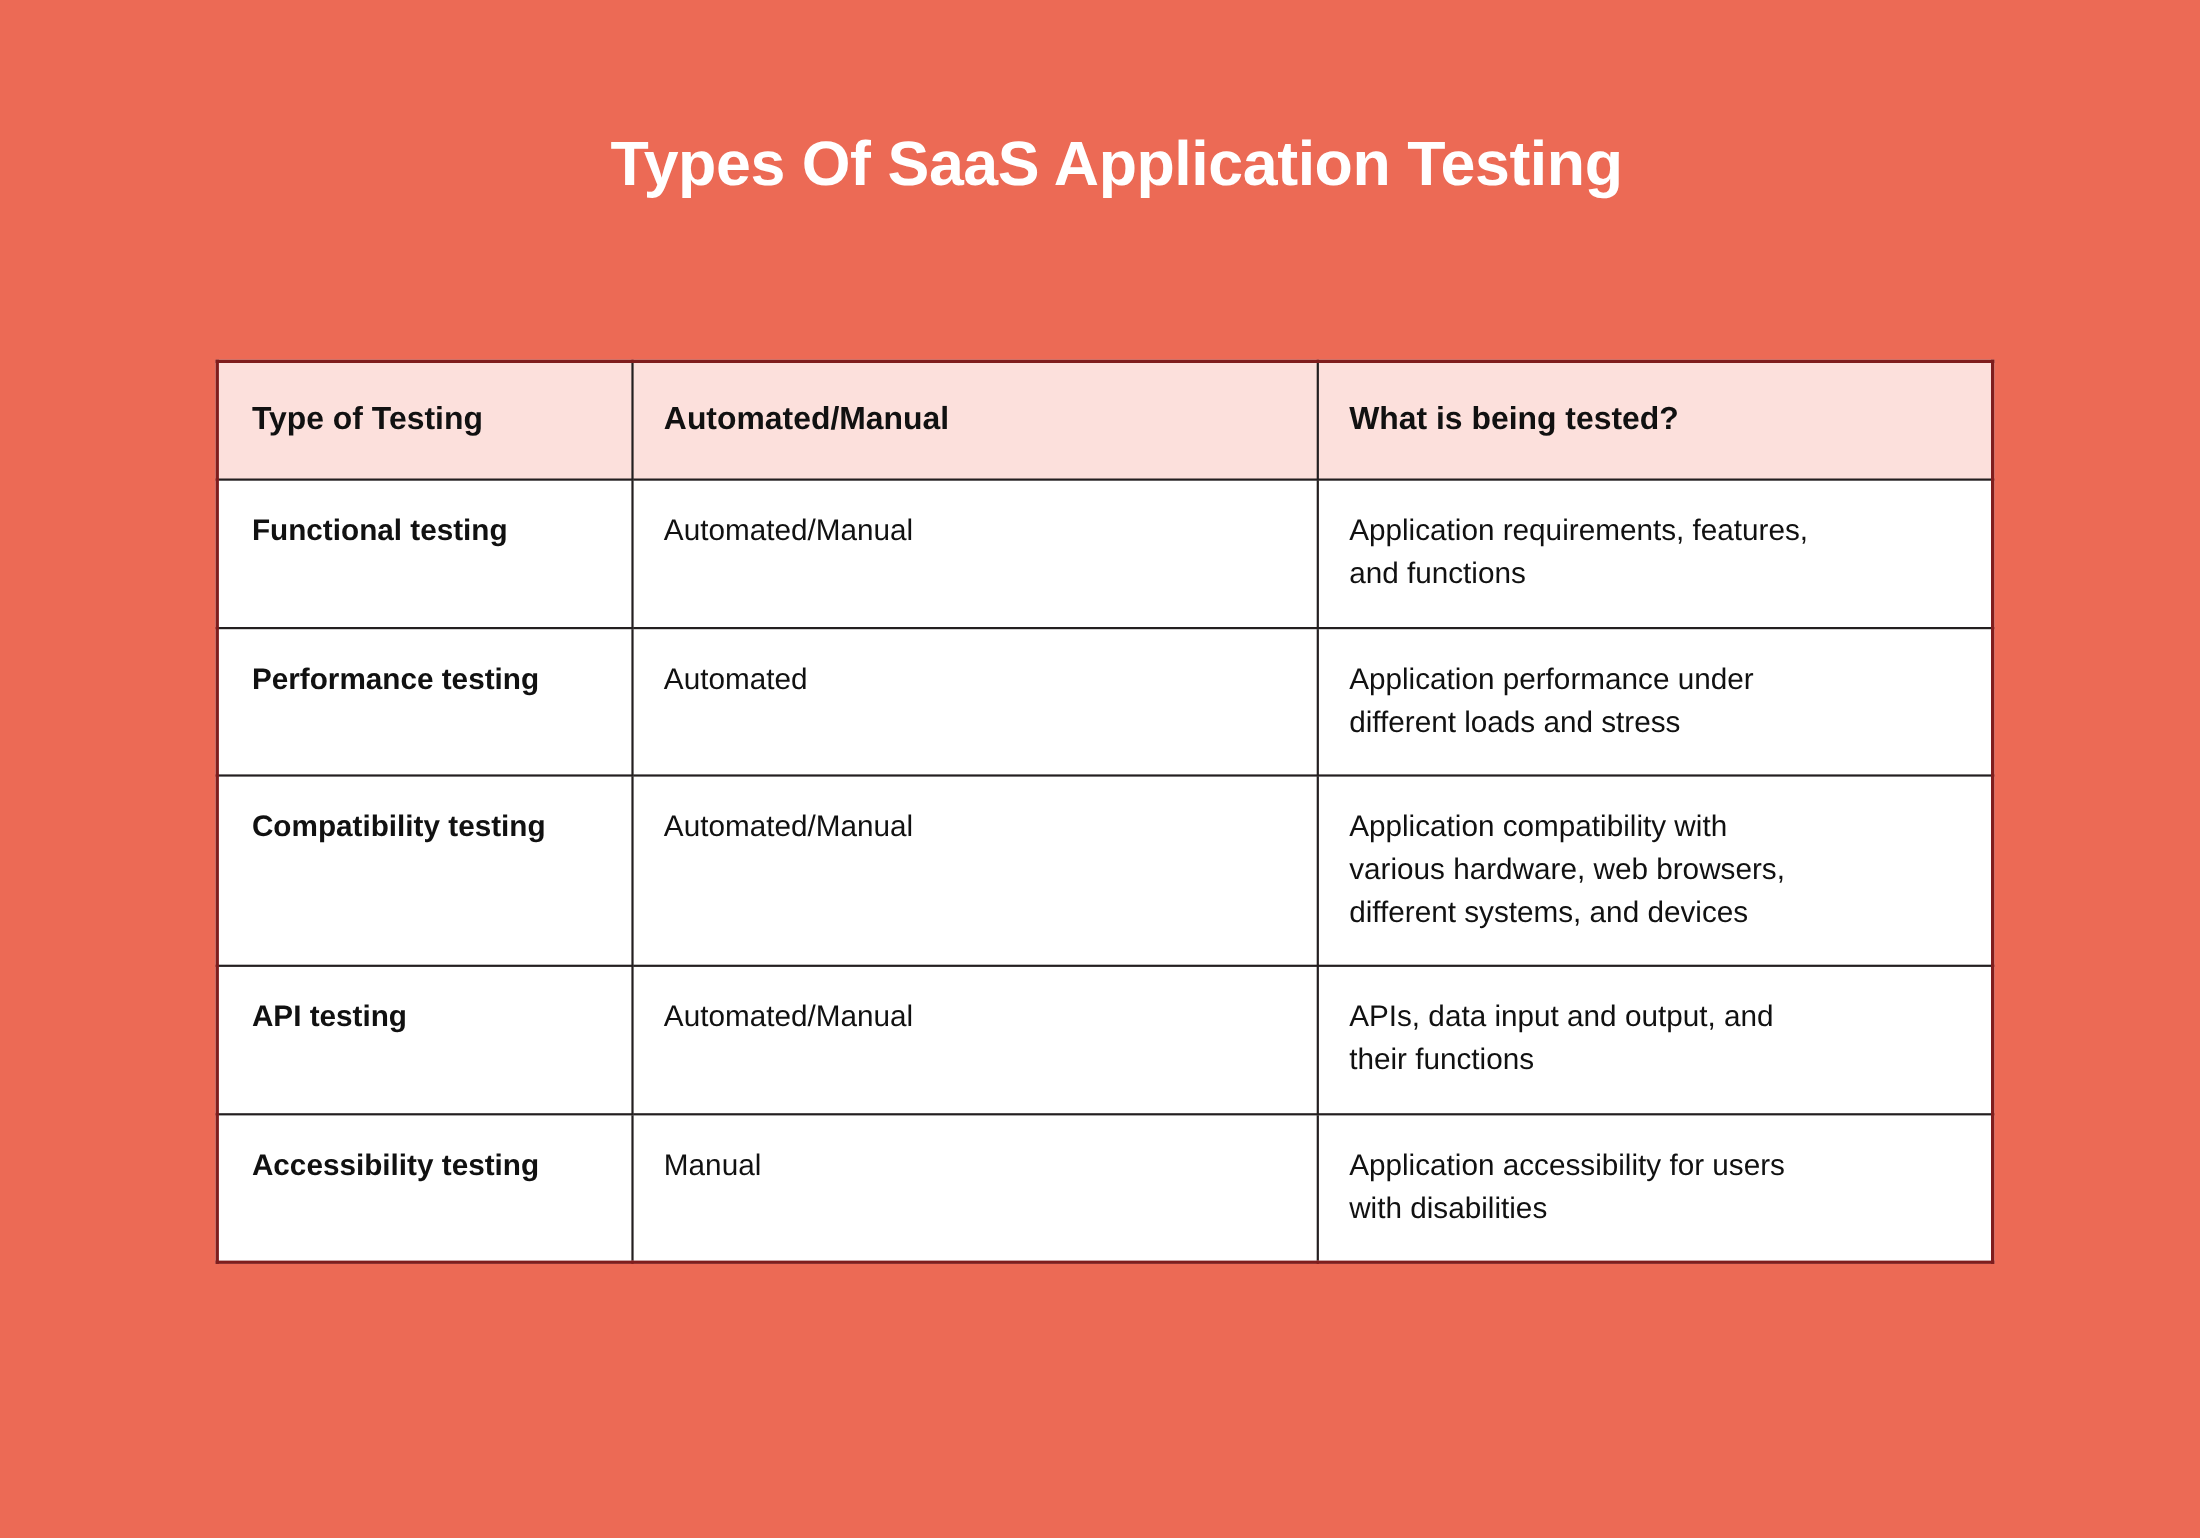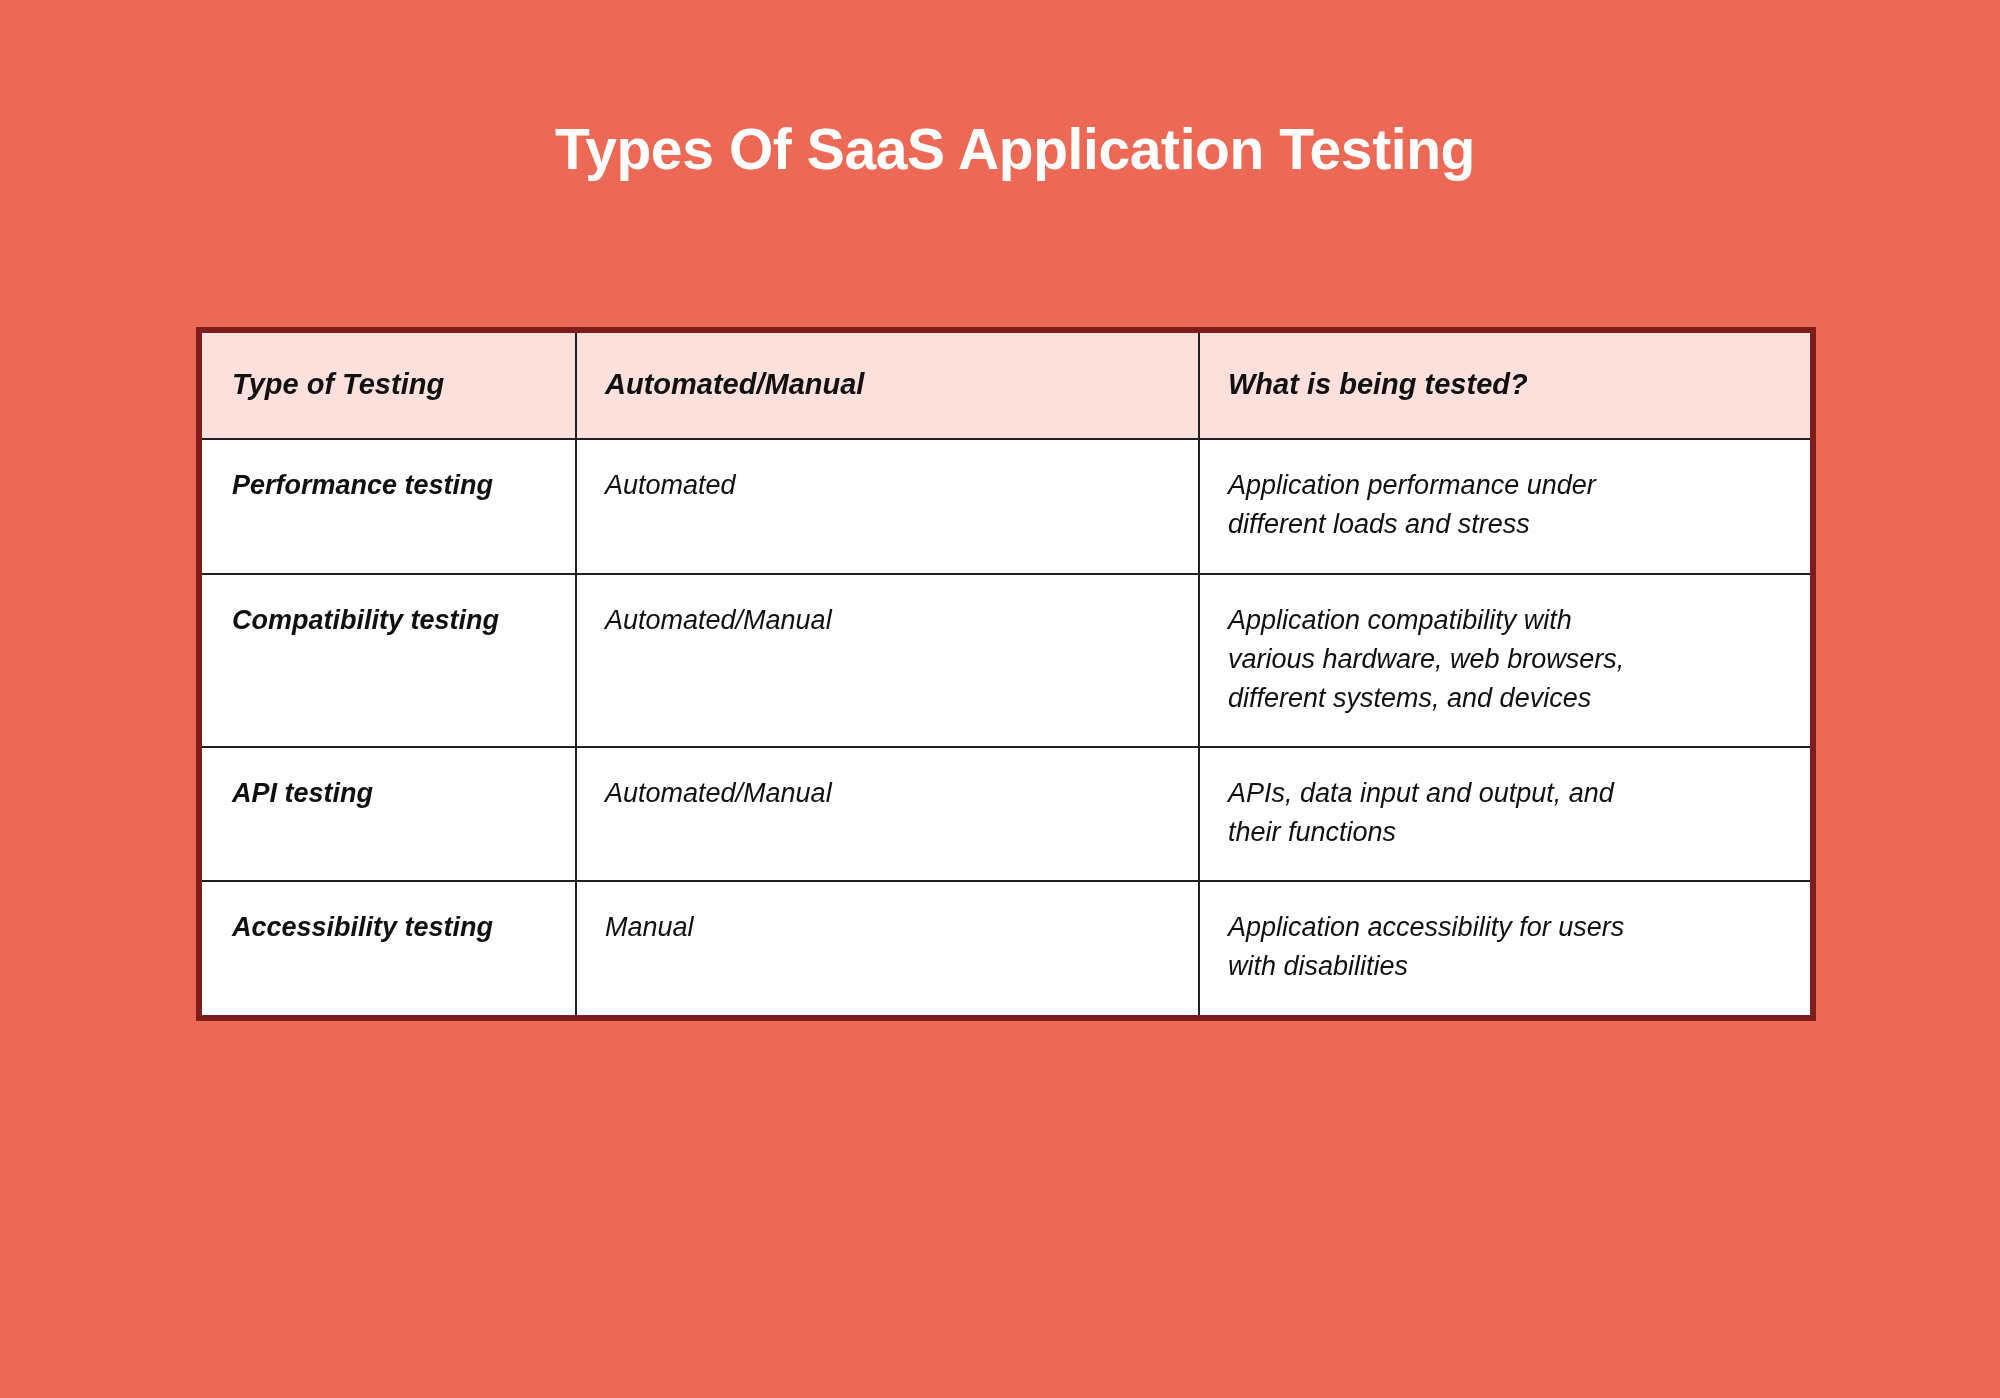--- a/index.html
+++ b/index.html
@@ -44,22 +44,21 @@
     left: 196px;
     top: 327px;
     width: 1614px;
   }
 
   table.matrix {
     width: 100%;
     border-collapse: collapse;
     table-layout: fixed;
     background: #FFFFFF;
-    border: 6px solid #7f1d1d;
-    font-style: italic;
+    border: 3px solid #7f1d1d;
   }
 
   table.matrix col.c1 { width: 377px; }
   table.matrix col.c2 { width: 623px; }
   table.matrix col.c3 { width: 614px; }
 
   table.matrix th,
   table.matrix td {
     border: 2px solid #231F20;
     vertical-align: top;
@@ -131,20 +130,28 @@
       <thead>
         <tr class="header-row">
           <th class="col-type">Type of Testing</th>
           <th class="col-mode">Automated/Manual</th>
           <th class="col-tested">What is being tested?</th>
         </tr>
       </thead>
 
       <tbody>
 
+        <tr class="r-functional">
+          <td class="cell-type">Functional testing</td>
+          <td class="cell-mode">Automated/Manual</td>
+          <td class="cell-tested">
+            <span class="wrapline">Application requirements, features,</span>
+            <span class="wrapline">and functions</span>
+          </td>
+        </tr>
 
         <tr class="r-performance">
           <td class="cell-type">Performance testing</td>
           <td class="cell-mode">Automated</td>
           <td class="cell-tested">
             <span class="wrapline">Application performance under</span>
             <span class="wrapline">different loads and stress</span>
           </td>
         </tr>
 

